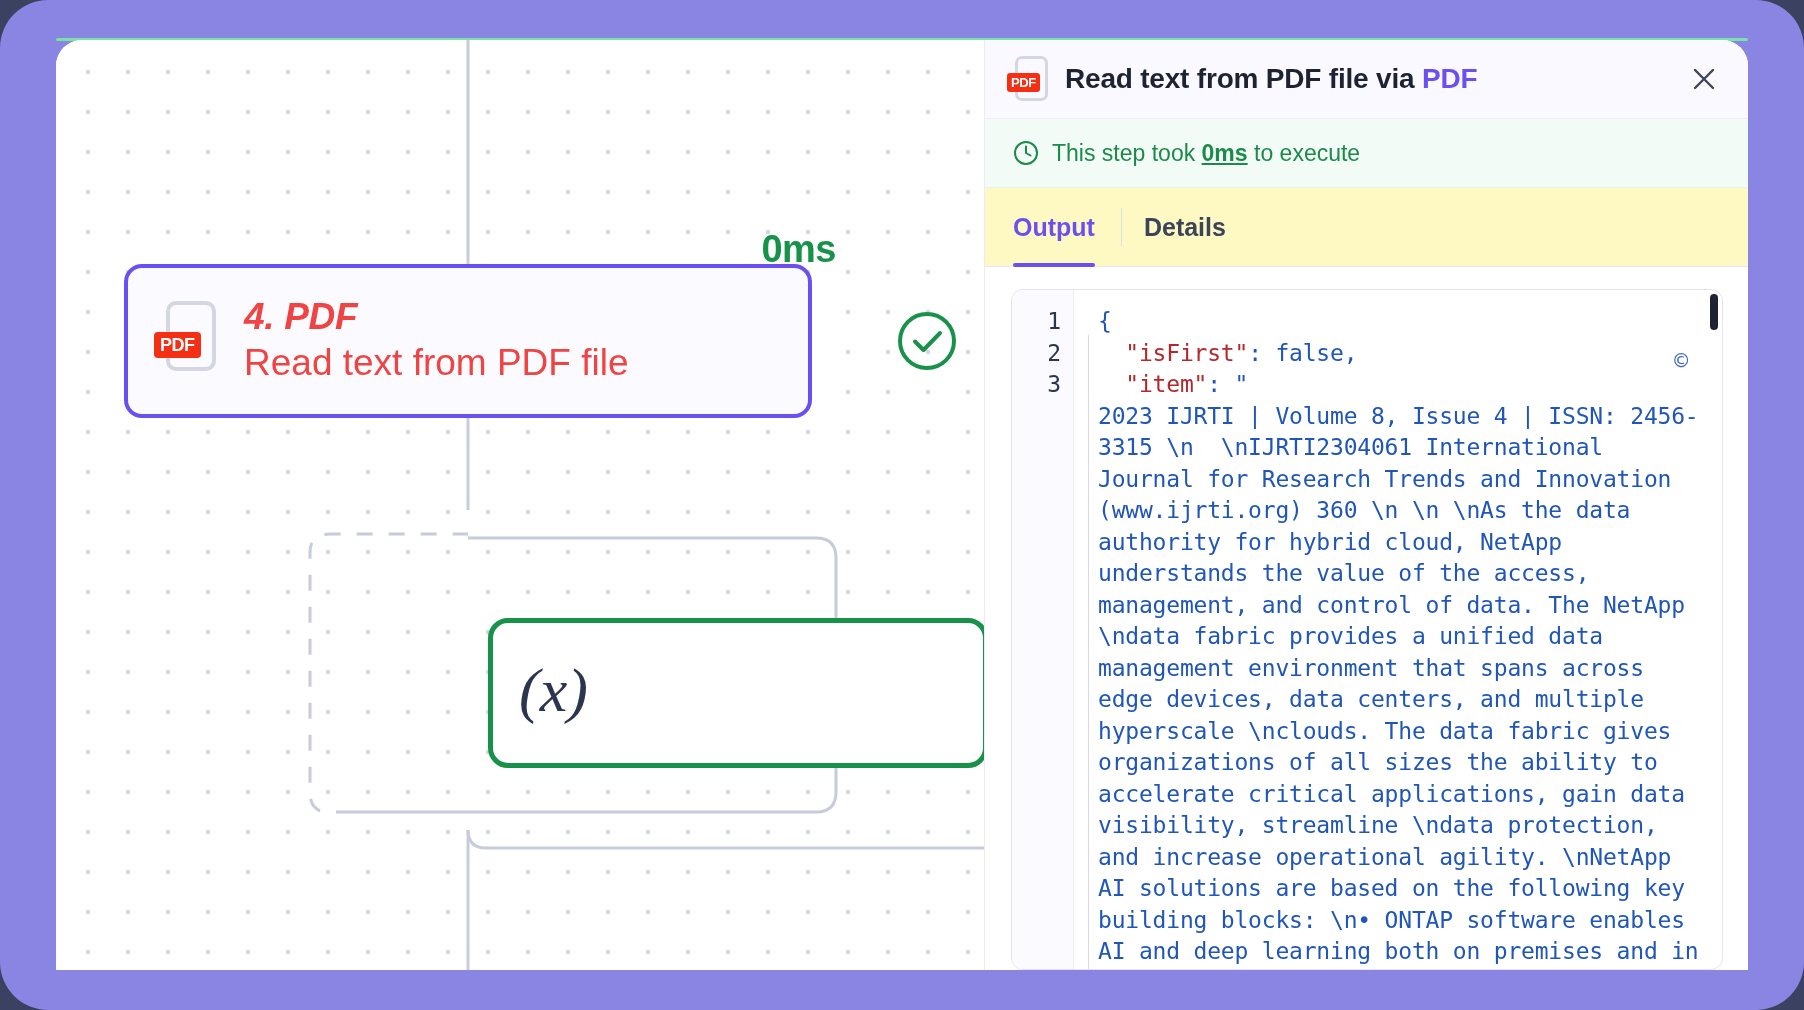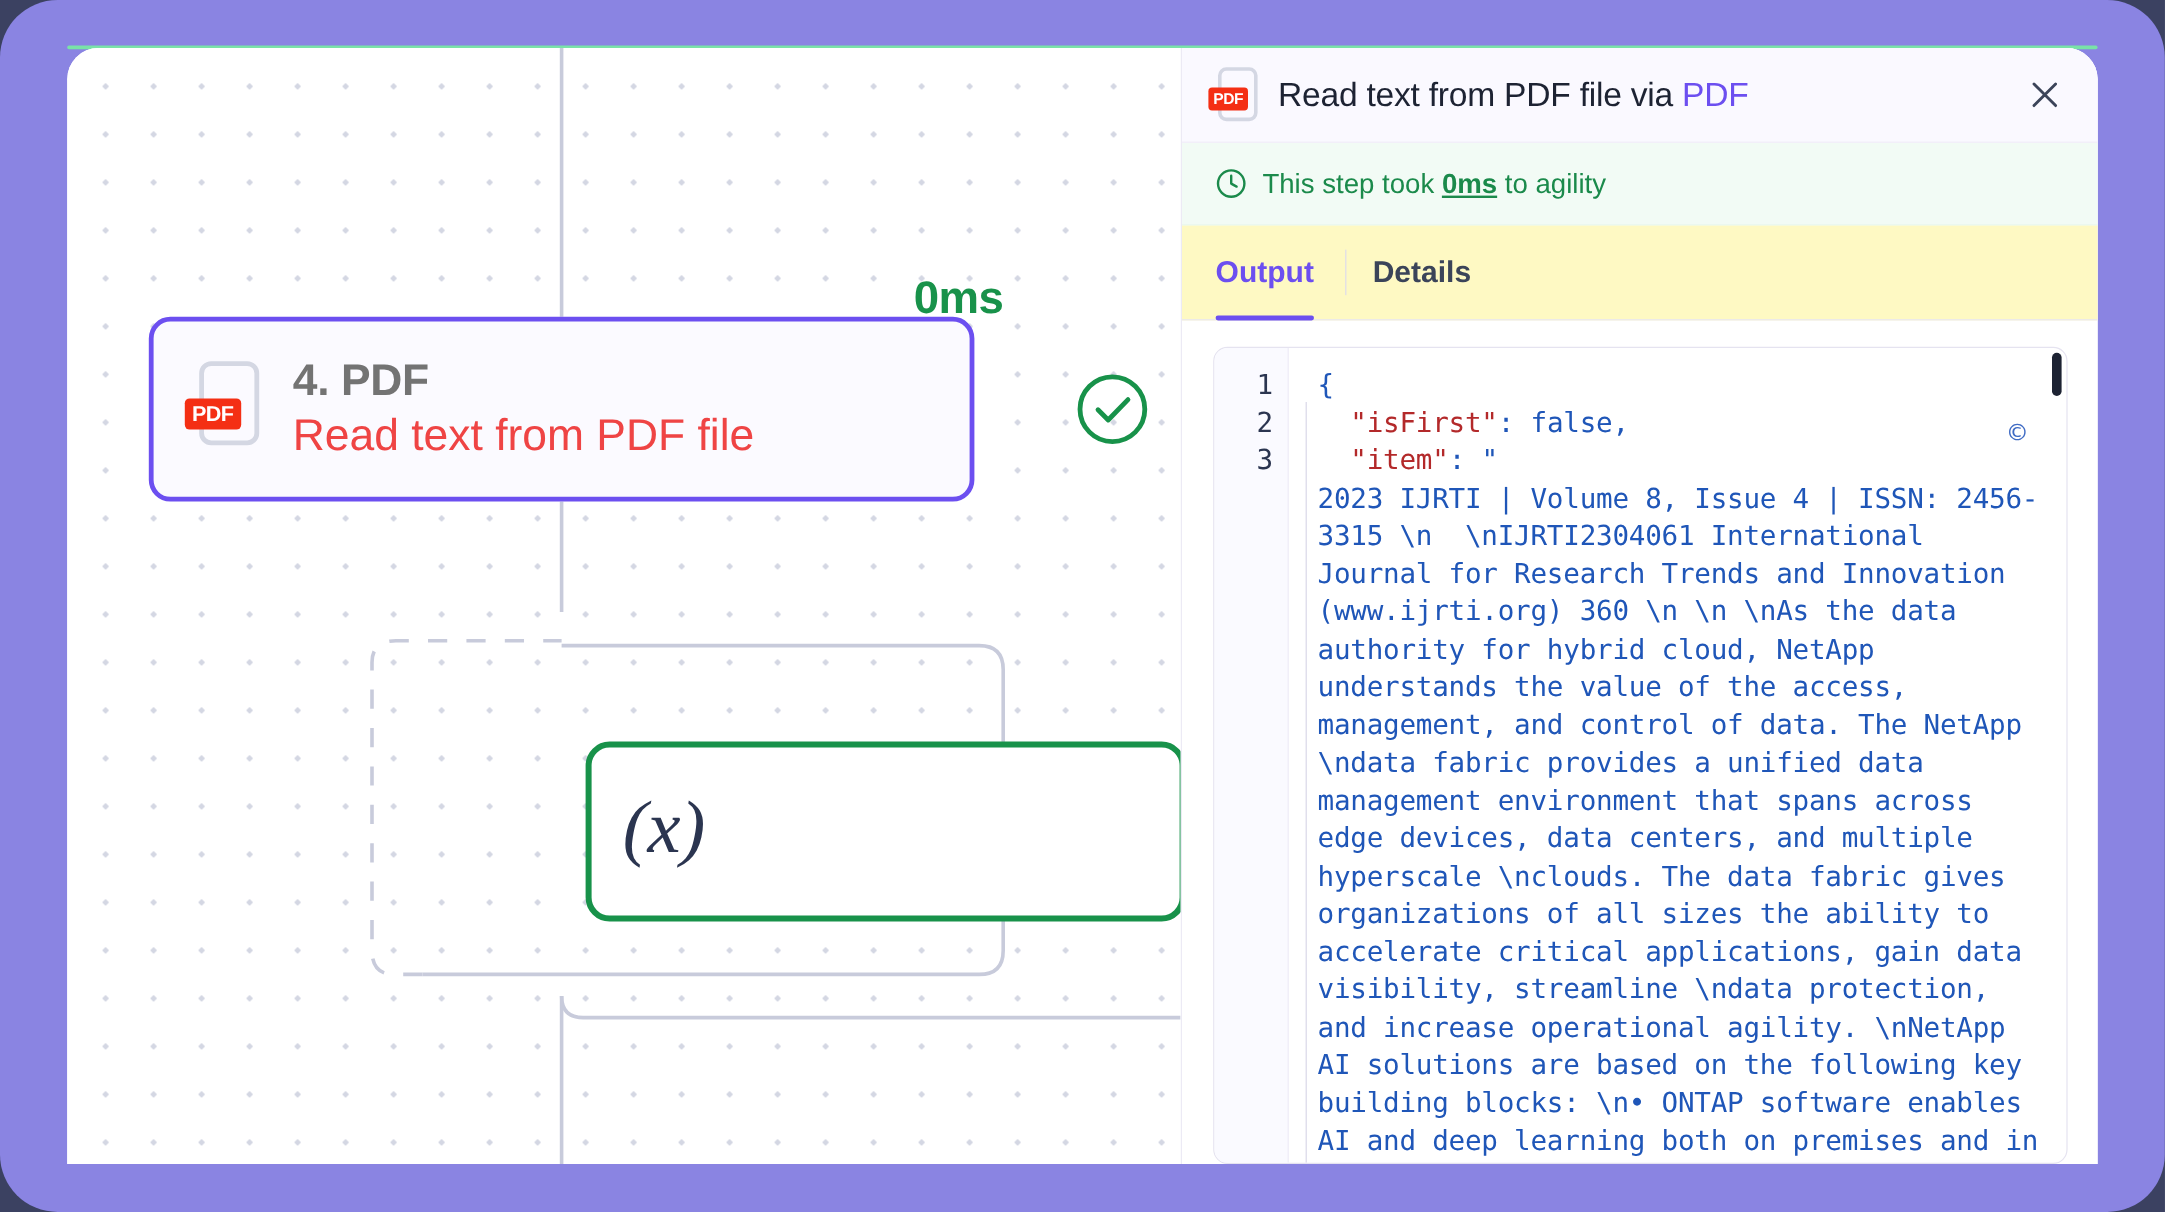--- a/index.html
+++ b/index.html
@@ -77,23 +77,24 @@
     left: 432px; top: 578px;
     width: 500px; height: 150px;
     border: 5px solid #18924a;
     background: #ffffff;
     border-radius: 20px;
   }
   .node-text { display: flex; flex-direction: column; gap: 6px; }
   .node-title {
     font-size: 37px;
     font-weight: bold;
-    color: #737373;
+    color: #ef4444;
     letter-spacing: -0.3px;
     line-height: 1.05;
+    font-style: italic;
   }
   .node-sub {
     font-size: 37px;
     color: #ef4444;
     line-height: 1.1;
     white-space: nowrap;
   }
 
   
   .doc-icon { position: relative; width: 66px; height: 80px; flex: none; }
@@ -179,21 +180,21 @@
     color: #fff;
     font-size: 13px;
     font-weight: bold;
     padding: 3px 4px;
     border-radius: 3px;
     letter-spacing: -0.4px;
     line-height: 1;
   }
   #panel-title {
     font-size: 28px;
-    font-weight: normal;
+    font-weight: bold;
     color: #1d2333;
     letter-spacing: -0.2px;
     white-space: nowrap;
   }
   #panel-title .accent { color: #6c4ff0; }
   #close-btn {
     margin-left: auto;
     width: 34px; height: 34px;
     display: flex; align-items: center; justify-content: center;
     cursor: pointer;
@@ -382,21 +383,21 @@
           </svg>
         </div>
       </div>
 
       <div id="status-banner">
         <svg width="26" height="26" viewBox="0 0 26 26" xmlns="http://www.w3.org/2000/svg">
           <circle cx="13" cy="13" r="11" fill="none" stroke="#1b8a4b" stroke-width="2"></circle>
           <path d="M13 6.5 L13 13 L17.5 15.5" fill="none" stroke="#1b8a4b" stroke-width="2" stroke-linecap="round" stroke-linejoin="round"></path>
         </svg>
         <div class="txt">
-          <span>This step took </span><b>0ms</b><span> to agility</span>
+          <span>This step took </span><b>0ms</b><span> to execute</span>
         </div>
       </div>
 
       <div id="tabs">
         <div class="tab active">Output</div>
         <div class="tab-div"></div>
         <div class="tab">Details</div>
       </div>
 
       <div id="code-wrap">

